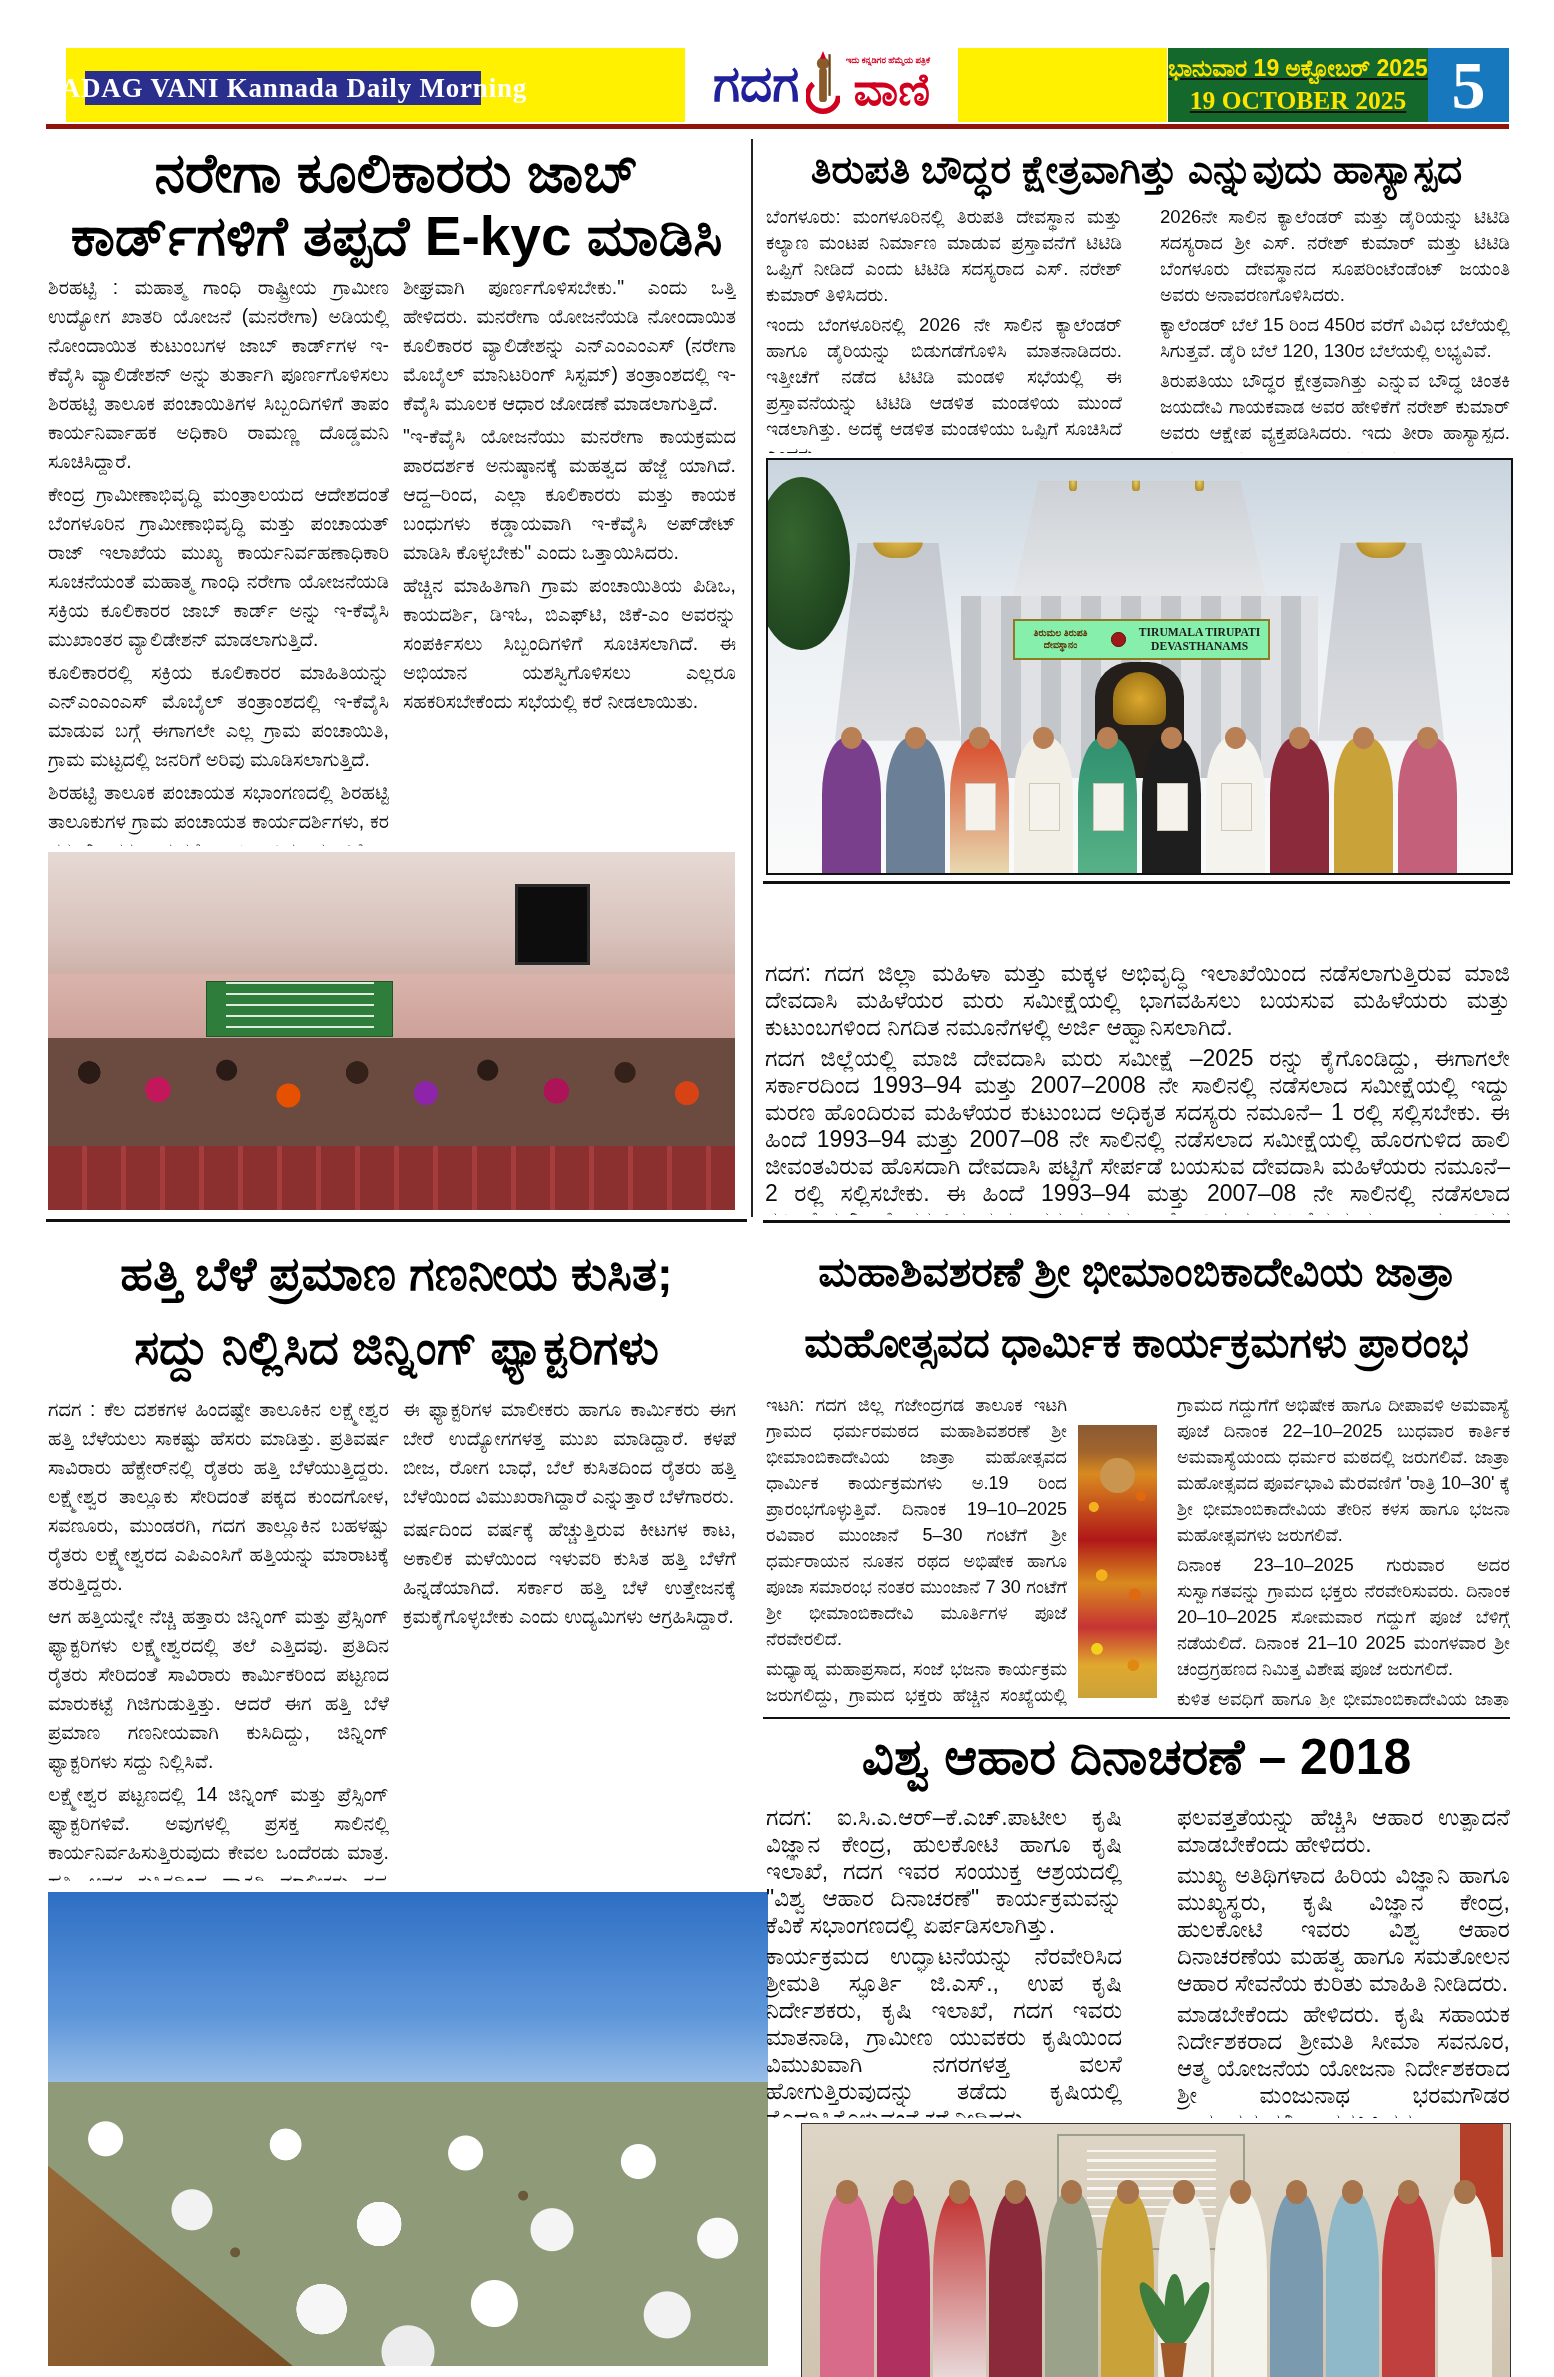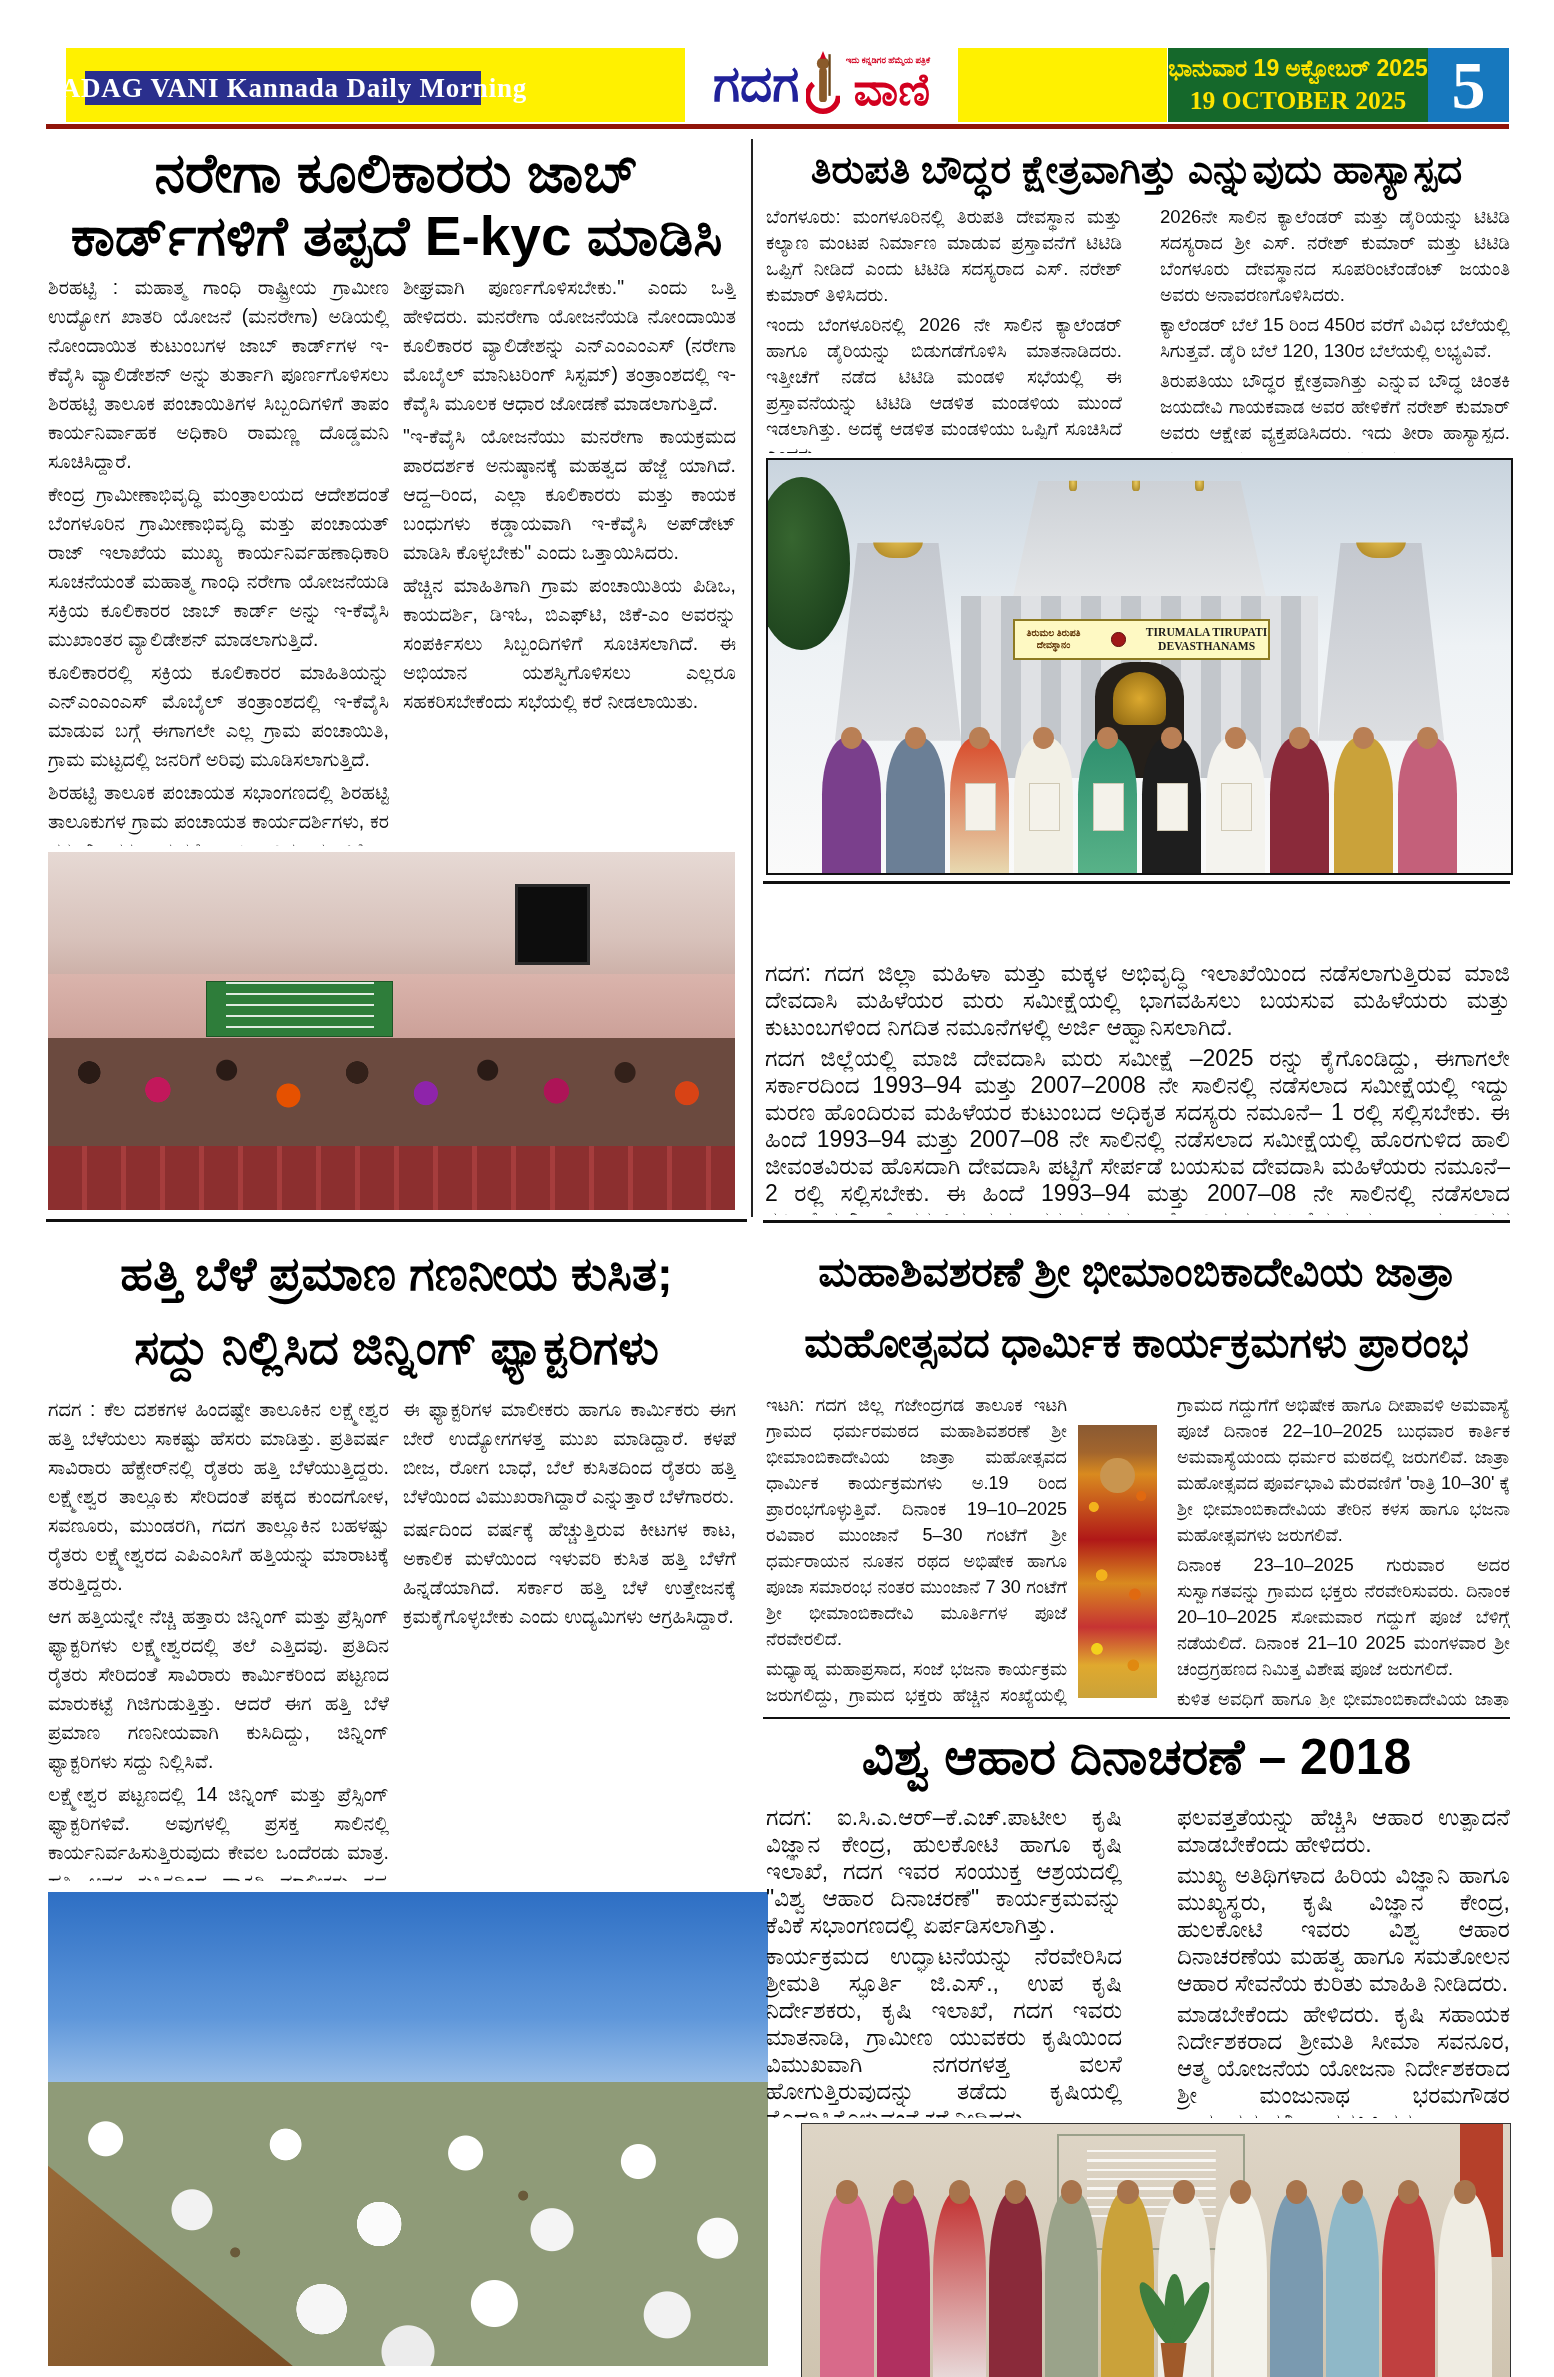--- a/index.html
+++ b/index.html
@@ -10,21 +10,21 @@
   
   .band{background:var(--band_yellow,#FFF100);}
   .navy-strip{background:var(--navy,#2A2F8D);display:flex;align-items:center;justify-content:center;}
   .navy-strip span{color:#fff;font-family:"Liberation Serif","DejaVu Serif",serif;
                    font-weight:700;font-size:27px;letter-spacing:0.8px;white-space:nowrap;}
   .masthead{display:flex;align-items:center;justify-content:center;gap:6.2px;background:#fff;}
   .mh-gadaga{color:var(--masthead_blue,#20219A);font-weight:800;font-size:50px;line-height:1;}
   .mh-vani-block{display:flex;flex-direction:column;align-items:flex-end;}
   .mh-tagline{color:var(--masthead_red,#D2001F);font-size:8.5px;font-weight:700;margin-bottom:1.5px;}
   .mh-vani{color:var(--masthead_red,#D2001F);font-weight:800;font-size:45px;line-height:1;}
-  .date-box{background:var(--green,#15682B);display:flex;flex-direction:column;align-items:center;justify-content:center;}
+  .date-box{background:var(--green,#15682B);display:flex;flex-direction:column;align-items:center;justify-content:center;text-decoration:underline;}
   .date-kn{color:#FFE400;font-weight:800;font-size:23px;line-height:31px;white-space:nowrap;}
   .date-en{color:#FFE400;font-weight:700;font-size:25.5px;line-height:33px;
            font-family:"Liberation Serif","DejaVu Serif",serif;white-space:nowrap;}
   .pagenum-box{background:var(--blue,#1778BE);display:flex;align-items:center;justify-content:center;}
   .pagenum-box span{color:#fff;font-size:68px;font-weight:800;font-family:"Liberation Serif","DejaVu Serif",serif;}
   .maroon-rule{background:var(--rule_maroon,#901409);}
 
   
   .rule-h{background:#101010;}
   .rule-v{background:#222;}
@@ -77,22 +77,22 @@
   .t-palm{position:absolute;left:-2%;top:4%;width:13%;height:42%;border-radius:50%;
      background:radial-gradient(ellipse at 40% 35%,#36652f,#1d421d 75%);}
   .t-gopuram{position:absolute;width:17%;height:48%;top:20%;
      background:linear-gradient(180deg,#c4c8cf,#dcdee1);clip-path:polygon(18% 0,82% 0,100% 100%,0 100%);}
   .t-gold-dome{position:absolute;width:40%;height:22%;left:30%;top:-14%;background:radial-gradient(#e7c253,#a8801f);border-radius:50% 50% 40% 40%;}
   .t-center{position:absolute;left:33%;top:5%;width:34%;height:28%;
      background:linear-gradient(180deg,#cdd1d6,#e4e6e8);clip-path:polygon(10% 0,90% 0,100% 100%,0 100%);}
   .t-finial{position:absolute;top:-6%;width:8.5px;height:17px;background:radial-gradient(#eccb5e,#9b7a1e);border-radius:50% 50% 30% 30%;}
   .t-facade{position:absolute;left:26%;top:33%;width:48%;height:44%;
      background:#d4d7db;background-image:repeating-linear-gradient(90deg,#c2c6cb 0 20px,#dfe1e4 20px 40px);}
-  .t-sign{position:absolute;left:33%;top:38.5%;width:34%;height:9%;background:#fef9c3;border:2.3px solid #8d7a22;
-     display:flex;align-items:center;justify-content:center;gap:20px;}
+  .t-sign{position:absolute;left:33%;top:38.5%;width:34%;height:9%;background:#86efac;border:2.3px solid #8d7a22;
+     display:flex;align-items:center;justify-content:center;gap:13px;}
   .t-sign-kn{font-size:9.3px;font-weight:700;color:#5a2d00;width:30%;text-align:center;line-height:1.25;}
   .t-sign-dot{width:12.4px;height:12.4px;border-radius:50%;background:#a01818;border:1.5px solid #5e0d0d;}
   .t-sign-en{font-size:11.6px;font-weight:800;color:#1c1c1c;text-align:center;line-height:1.2;
      font-family:"Liberation Serif","DejaVu Serif",serif;}
   .t-door{position:absolute;left:44%;top:49%;width:12%;height:28%;background:#241f1a;
      border-top-left-radius:40% 30%;border-top-right-radius:40% 30%;}
   .t-arch{position:absolute;left:20%;top:8%;width:60%;height:46%;background:radial-gradient(#dca92e,#8a6410);
      border-radius:50% 50% 20% 20%;}
   .t-people{position:absolute;left:0;bottom:0;width:100%;height:33%;display:flex;align-items:flex-end;justify-content:center;gap:4.6px;}
   .t-person{position:relative;width:8%;height:100%;border-radius:42% 42% 0 0;}

